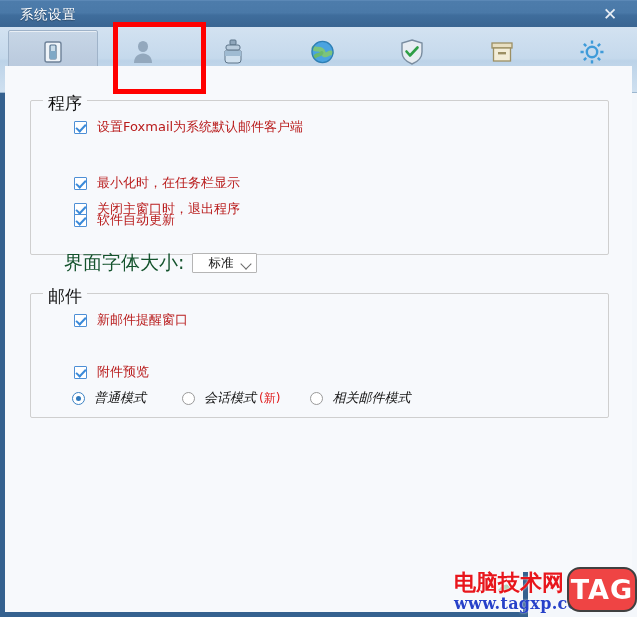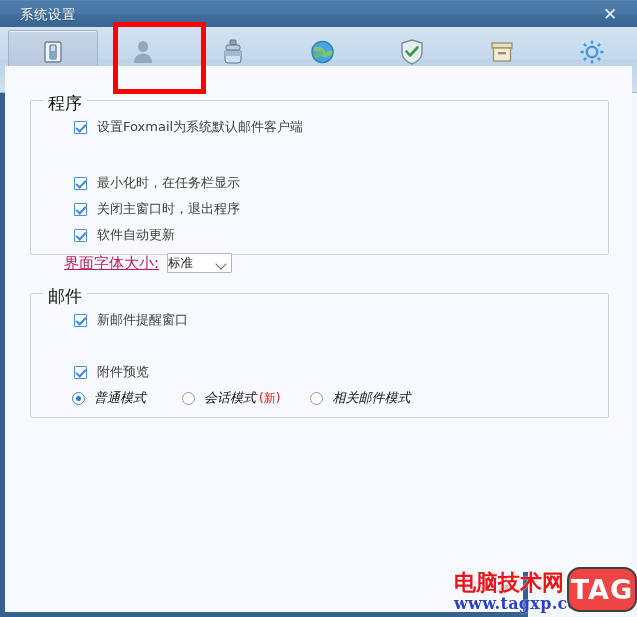--- a/index.html
+++ b/index.html
@@ -75,45 +75,45 @@
   .cb{
     width:13px;height:13px;border:1px solid #7a7a7a;background:#fff;
     display:inline-block;position:relative;box-sizing:border-box;cursor:pointer;
     border-radius:1px;flex:none;
   }
   .cb.checked{border-color:#4d8fd6;}
   .cb.checked::after{
     content:"";position:absolute;left:3px;top:0px;width:4px;height:8px;
     border:solid #3b8ad9;border-width:0 2px 2px 0;transform:rotate(43deg);
   }
-  .cb-label{margin-left:10px;font-size:13px;color:#404040;cursor:pointer;}
+  .cb-label{margin-left:10px;font-size:13px;color:#b91c1c;cursor:pointer;}
   
   .rb{
     width:13px;height:13px;border:1px solid #9a9a9a;background:#fff;border-radius:50%;
     display:inline-block;position:relative;box-sizing:border-box;cursor:pointer;flex:none;
   }
   .rb.checked{border-color:#3b82c4;}
   .rb.checked::after{
     content:"";position:absolute;left:3px;top:3px;width:5px;height:5px;border-radius:50%;
     background:#2f79bd;
   }
   .rb-label{margin-left:9px;font-size:13px;color:#111;cursor:pointer;font-style:italic;}
   .badge-new{color:#e01b1b;font-size:12px;margin-left:3px;}
   
   .selectbox{
     width:65px;height:20px;border:1px solid #b5b5b5;background:#fff;
     display:inline-flex;align-items:center;box-sizing:border-box;cursor:pointer;
-    font-size:12.5px;color:#111;padding-left:0;position:relative;border-radius:1px;
+    font-size:12.5px;color:#111;padding-left:15px;position:relative;border-radius:1px;
   }
   .selectbox .chev{
     position:absolute;right:6px;top:6px;width:7px;height:7px;
     border-right:1.4px solid #6b6b6b;border-bottom:1.4px solid #6b6b6b;
     transform:rotate(45deg);
   }
-  .field-label{font-size:15px;color:#be185d;text-decoration:underline;}
+  .field-label{font-size:19px;color:#14532d;}
   
   .annot{
     position:absolute;left:108px;top:22px;width:93px;height:72px;
     border:5px solid #ff0000;box-sizing:border-box;pointer-events:none;z-index:40;
   }
   
   .watermark{
     position:absolute;left:447px;top:566px;width:185px;height:48px;z-index:50;
     pointer-events:none;
   }
@@ -245,21 +245,21 @@
       <div class="row" style="position:absolute;left:43px;top:70px;">
         <span class="cb checked"></span>
         <span class="cb-label">最小化时，在任务栏显示</span>
       </div>
 
       <div class="row" style="position:absolute;left:43px;top:96px;">
         <span class="cb checked"></span>
         <span class="cb-label">关闭主窗口时，退出程序</span>
       </div>
 
-      <div class="row" style="position:absolute;left:43px;top:122px;">
+      <div class="row" style="position:absolute;left:43px;top:107px;">
         <span class="cb checked"></span>
         <span class="cb-label">软件自动更新</span>
       </div>
 
       <div class="row" style="position:absolute;left:33px;top:150px;">
         <span class="field-label">界面字体大小:</span>
         <span class="selectbox" style="margin-left:8px;">
           <span>标准</span>
           <span class="chev"></span>
         </span>

